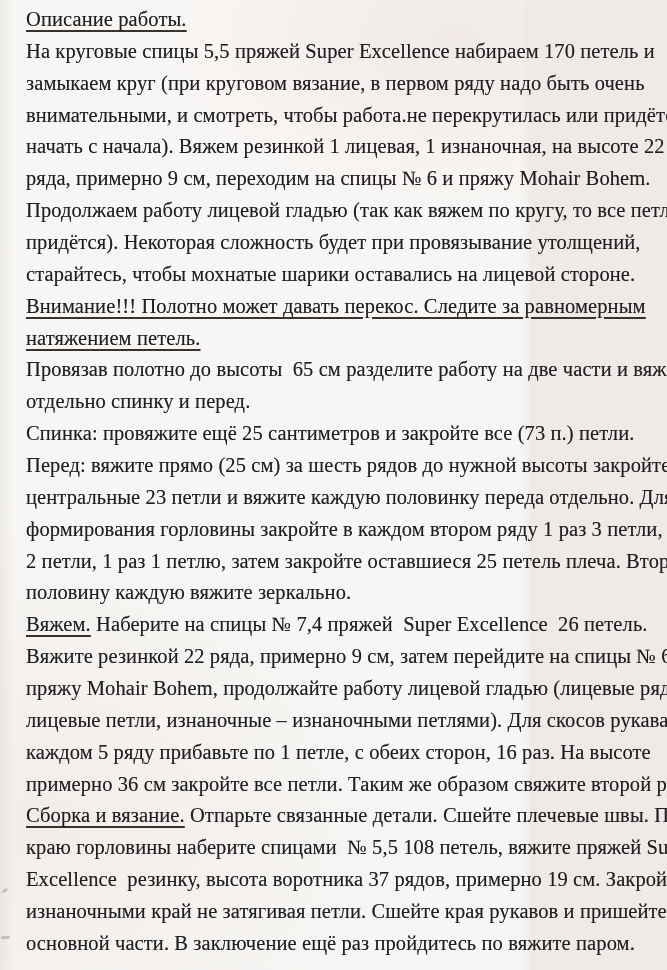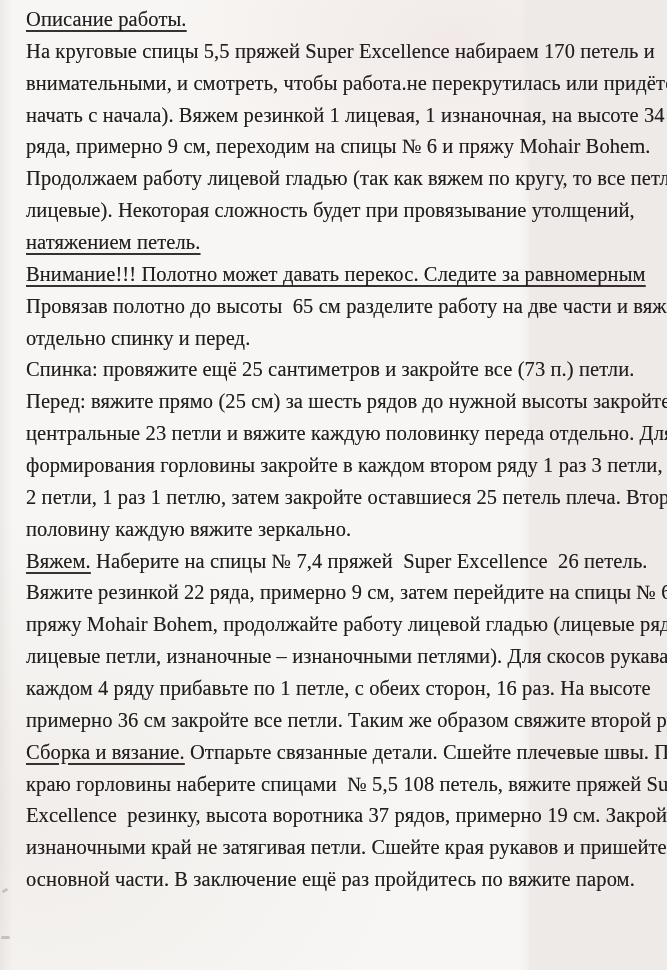--- a/index.html
+++ b/index.html
@@ -48,40 +48,42 @@
   .a2 { left: 2px; top: 889px; width: 6px; height: 3px; transform: rotate(-28deg); }
   .a3 { left: 34px; top: 56px; width: 4px; height: 3px; opacity: .5; }
 </style>
 </head>
 <body>
 
 <div class="page">
   <div id="doc">
       <div class="line"><span class="seg u">Описание работы.</span></div>
       <div class="line"><span class="seg">На круговые спицы 5,5 пряжей Super Excellence набираем 170 петель и</span></div>
+      <div class="line"><span class="seg">замыкаем круг (при круговом вязание, в первом ряду надо быть очень</span></div>
       <div class="line"><span class="seg">внимательными, и смотреть, чтобы работа.не перекрутилась или придётся</span></div>
-      <div class="line"><span class="seg">начать с начала). Вяжем резинкой 1 лицевая, 1 изнаночная, на высоте 34</span></div>
+      <div class="line"><span class="seg">начать с начала). Вяжем резинкой 1 лицевая, 1 изнаночная, на высоте 22</span></div>
       <div class="line"><span class="seg">ряда, примерно 9 см, переходим на спицы № 6 и пряжу Mohair Bohem.</span></div>
       <div class="line"><span class="seg">Продолжаем работу лицевой гладью (так как вяжем по кругу, то все петли</span></div>
-      <div class="line"><span class="seg">лицевые). Некоторая сложность будет при провязывание утолщений,</span></div>
+      <div class="line"><span class="seg">придётся). Некоторая сложность будет при провязывание утолщений,</span></div>
+      <div class="line"><span class="seg">старайтесь, чтобы мохнатые шарики оставались на лицевой стороне.</span></div>
+      <div class="line"><span class="seg u">Внимание!!! Полотно может давать перекос. Следите за равномерным</span></div>
       <div class="line"><span class="seg u">натяжением петель.</span></div>
-      <div class="line"><span class="seg u">Внимание!!! Полотно может давать перекос. Следите за равномерным</span></div>
       <div class="line"><span class="seg">Провязав полотно до высоты  65 см разделите работу на две части и вяжите</span></div>
       <div class="line"><span class="seg">отдельно спинку и перед.</span></div>
       <div class="line"><span class="seg">Спинка: провяжите ещё 25 сантиметров и закройте все (73 п.) петли.</span></div>
       <div class="line"><span class="seg">Перед: вяжите прямо (25 см) за шесть рядов до нужной высоты закройте</span></div>
       <div class="line"><span class="seg">центральные 23 петли и вяжите каждую половинку переда отдельно. Для</span></div>
       <div class="line"><span class="seg">формирования горловины закройте в каждом втором ряду 1 раз 3 петли, 1 раз</span></div>
       <div class="line"><span class="seg">2 петли, 1 раз 1 петлю, затем закройте оставшиеся 25 петель плеча. Вторую</span></div>
       <div class="line"><span class="seg">половину каждую вяжите зеркально.</span></div>
       <div class="line"><span class="seg u">Вяжем.</span><span class="seg"> Наберите на спицы № 7,4 пряжей  Super Excellence  26 петель.</span></div>
       <div class="line"><span class="seg">Вяжите резинкой 22 ряда, примерно 9 см, затем перейдите на спицы № 6 и</span></div>
       <div class="line"><span class="seg">пряжу Mohair Bohem, продолжайте работу лицевой гладью (лицевые ряды –</span></div>
       <div class="line"><span class="seg">лицевые петли, изнаночные – изнаночными петлями). Для скосов рукава в</span></div>
-      <div class="line"><span class="seg">каждом 4 ряду прибавьте по 1 петле, с обеих сторон, 16 раз. На высоте</span></div>
+      <div class="line"><span class="seg">каждом 5 ряду прибавьте по 1 петле, с обеих сторон, 16 раз. На высоте</span></div>
       <div class="line"><span class="seg">примерно 36 см закройте все петли. Таким же образом свяжите второй рукав.</span></div>
       <div class="line"><span class="seg u">Сборка и вязание.</span><span class="seg"> Отпарьте связанные детали. Сшейте плечевые швы. По</span></div>
       <div class="line"><span class="seg">краю горловины наберите спицами  № 5,5 108 петель, вяжите пряжей Super</span></div>
       <div class="line"><span class="seg">Excellence  резинку, высота воротника 37 рядов, примерно 19 см. Закройте</span></div>
       <div class="line"><span class="seg">изнаночными край не затягивая петли. Сшейте края рукавов и пришейте их к</span></div>
       <div class="line"><span class="seg">основной части. В заключение ещё раз пройдитесь по вяжите паром.</span></div>
     </div>
   <div class="artifact a1"></div>
   <div class="artifact a2"></div>
   <div class="artifact a3"></div>

